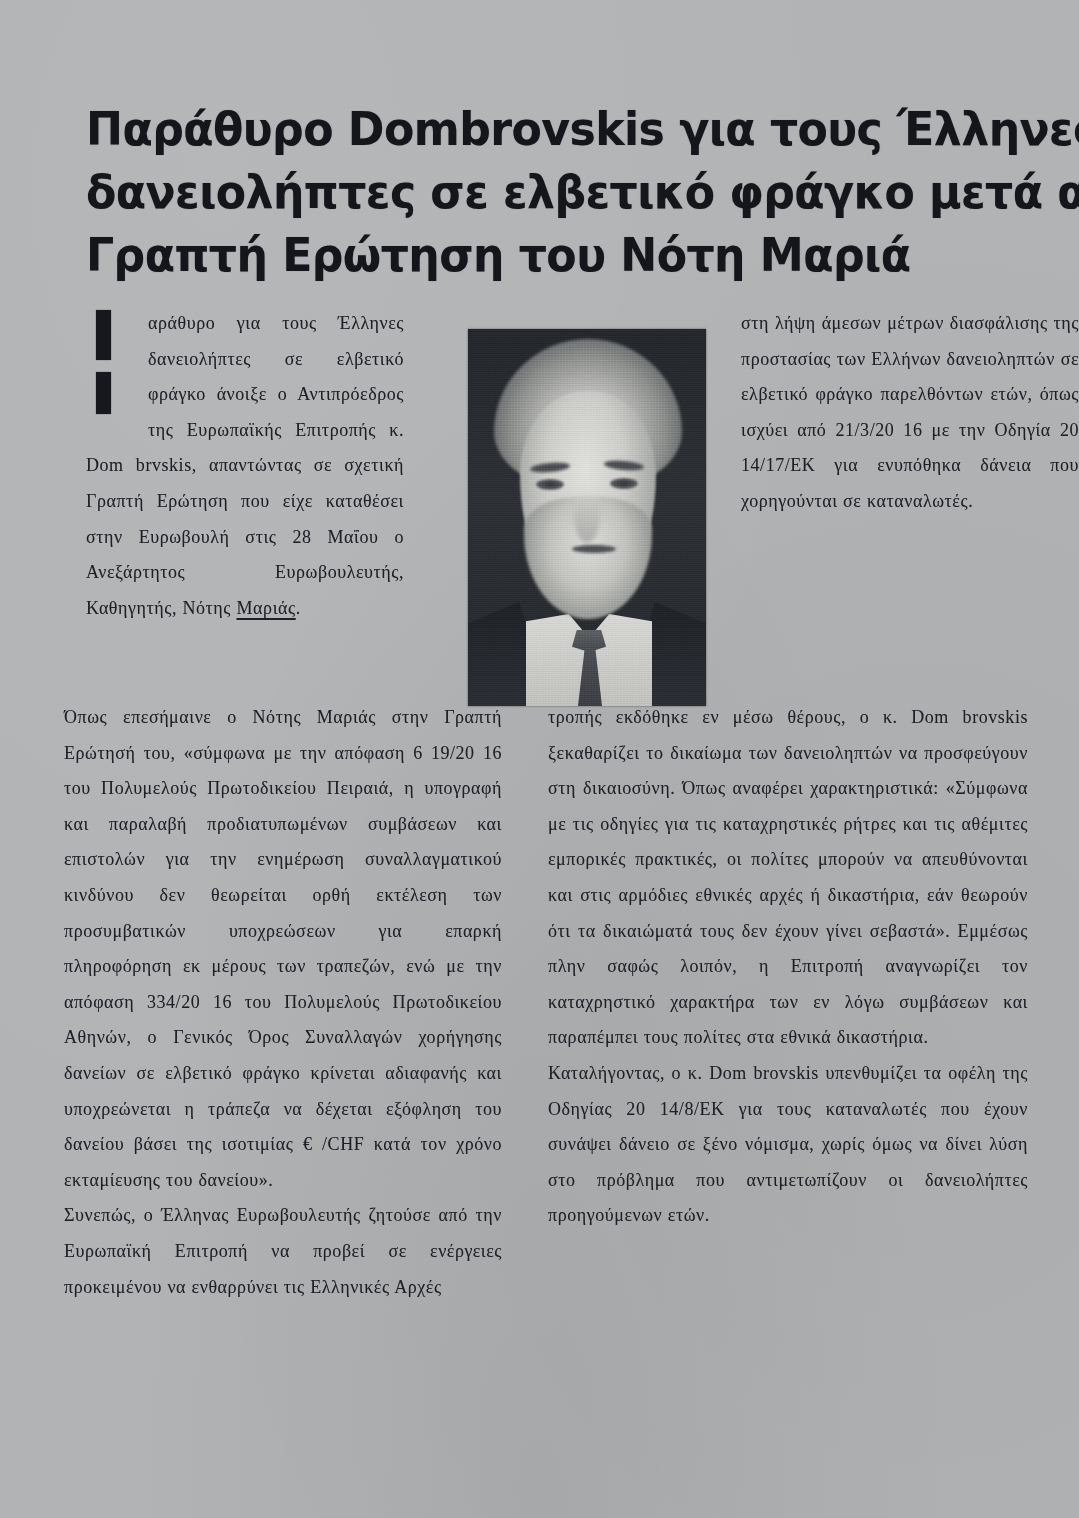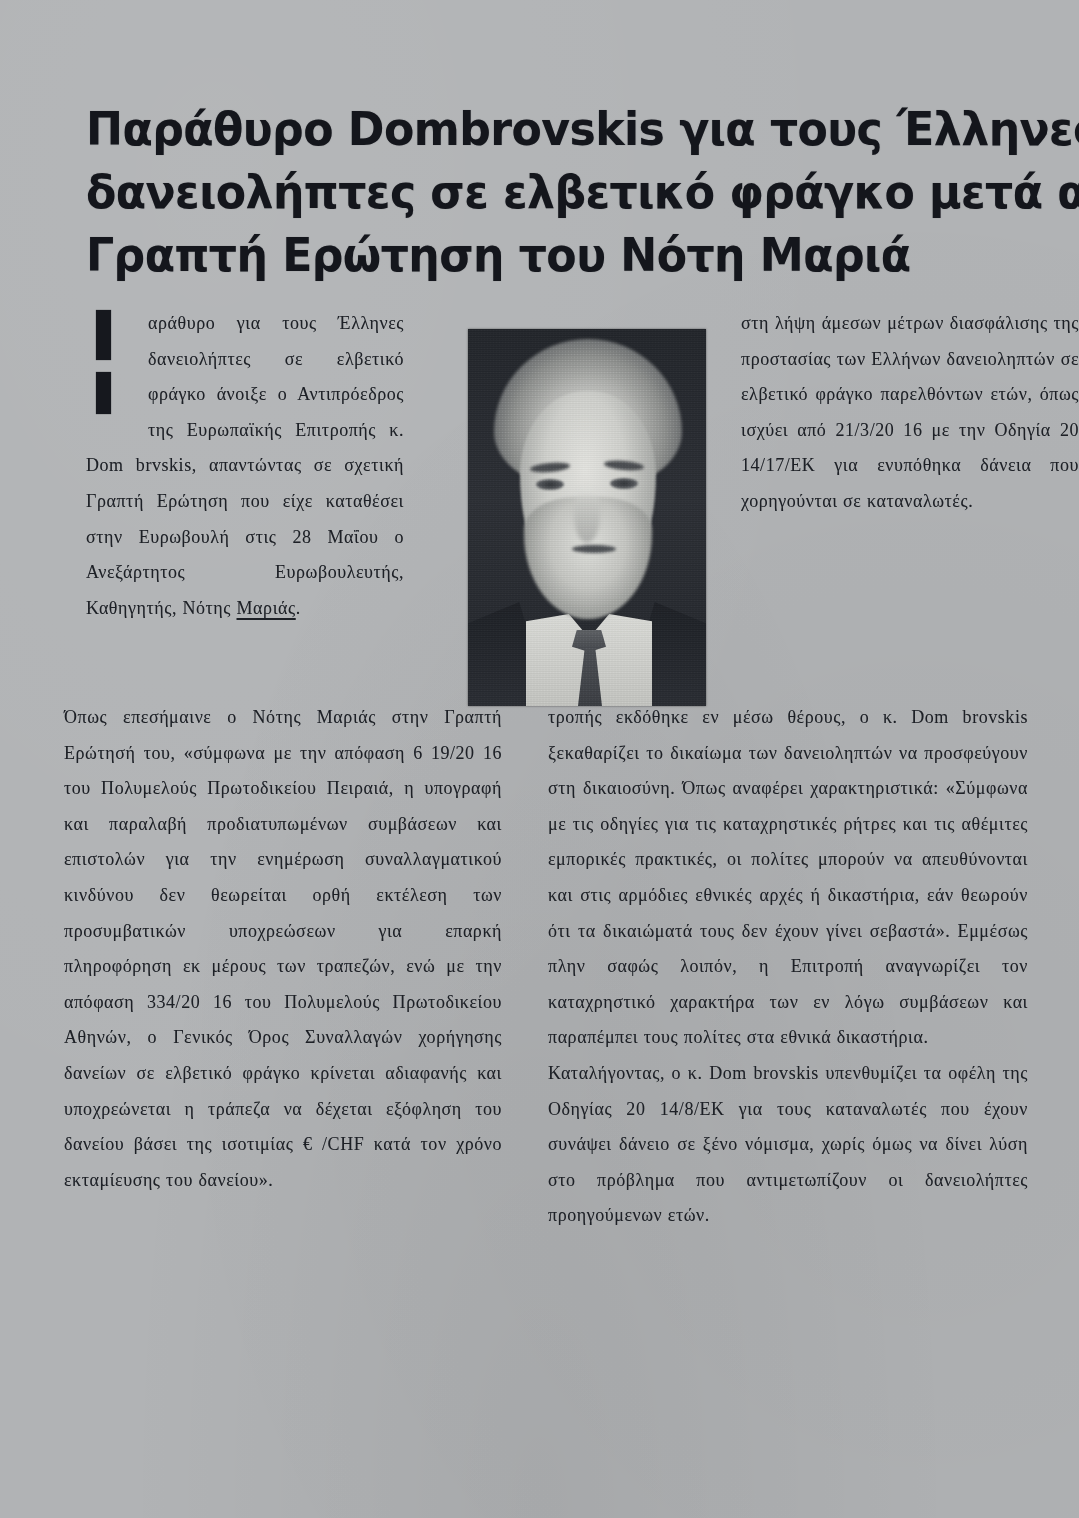--- a/index.html
+++ b/index.html
@@ -251,20 +251,21 @@
 
   <div class="col col-left-top">
     <p><span class="dropcap">
           <span class="bar-top"></span>
           <span class="bar-bottom"></span>
         </span><span>αράθυρο για τους Έλληνες δανειολήπτες σε ελβετικό φράγκο άνοιξε ο Αντιπρόεδρος της Ευρωπαϊκής Επιτροπής κ. Dom brvskis, απαντώντας σε σχετική Γραπτή Ερώτηση που είχε καταθέσει στην Ευρωβουλή στις 28 Μαΐου ο Ανεξάρτητος Ευρωβουλευτής, Καθηγητής, Νότης </span><span class="underline-name">Μαριάς</span><span>.</span></p>
   </div>
 
   <div class="col col-left-main">
     <p>Όπως επεσήμαινε ο Νότης Μαριάς στην Γραπτή Ερώτησή του, «σύμφωνα με την απόφαση 6 19/20 16 του Πολυμελούς Πρωτοδικείου Πειραιά, η υπογραφή και παραλαβή προδιατυπωμένων συμβάσεων και επιστολών για την ενημέρωση συναλλαγματικού κινδύνου δεν θεωρείται ορθή εκτέλεση των προσυμβατικών υποχρεώσεων για επαρκή πληροφόρηση εκ μέρους των τραπεζών, ενώ με την απόφαση 334/20 16 του Πολυμελούς Πρωτοδικείου Αθηνών, ο Γενικός Όρος Συναλλαγών χορήγησης δανείων σε ελβετικό φράγκο κρίνεται αδιαφανής και υποχρεώνεται η τράπεζα να δέχεται εξόφληση του δανείου βάσει της ισοτιμίας € /CHF κατά τον χρόνο εκταμίευσης του δανείου».</p>
+    <p>Συνεπώς, ο Έλληνας Ευρωβουλευτής ζητούσε από την Ευρωπαϊκή Επιτροπή να προβεί σε ενέργειες προκειμένου να ενθαρρύνει τις Ελληνικές Αρχές</p>
   </div>
 
   <div class="col col-right-top">
     <p>στη λήψη άμεσων μέτρων διασφάλισης της προστασίας των Ελλήνων δανειοληπτών σε ελβετικό φράγκο παρελθόντων ετών, όπως ισχύει από 21/3/20 16 με την Οδηγία 20 14/17/ΕΚ για ενυπόθηκα δάνεια που χορηγούνται σε καταναλωτές.</p>
   </div>
 
   <div class="col col-right-main">
     <p>τροπής εκδόθηκε εν μέσω θέρους, ο κ. Dom brovskis ξεκαθαρίζει το δικαίωμα των δανειοληπτών να προσφεύγουν στη δικαιοσύνη. Όπως αναφέρει χαρακτηριστικά: «Σύμφωνα με τις οδηγίες για τις καταχρηστικές ρήτρες και τις αθέμιτες εμπορικές πρακτικές, οι πολίτες μπορούν να απευθύνονται και στις αρμόδιες εθνικές αρχές ή δικαστήρια, εάν θεωρούν ότι τα δικαιώματά τους δεν έχουν γίνει σεβαστά». Εμμέσως πλην σαφώς λοιπόν, η Επιτροπή αναγνωρίζει τον καταχρηστικό χαρακτήρα των εν λόγω συμβάσεων και παραπέμπει τους πολίτες στα εθνικά δικαστήρια.</p>
     <p>Καταλήγοντας, ο κ. Dom brovskis υπενθυμίζει τα οφέλη της Οδηγίας 20 14/8/ΕΚ για τους καταναλωτές που έχουν συνάψει δάνειο σε ξένο νόμισμα, χωρίς όμως να δίνει λύση στο πρόβλημα που αντιμετωπίζουν οι δανειολήπτες προηγούμενων ετών.</p>
   </div>

